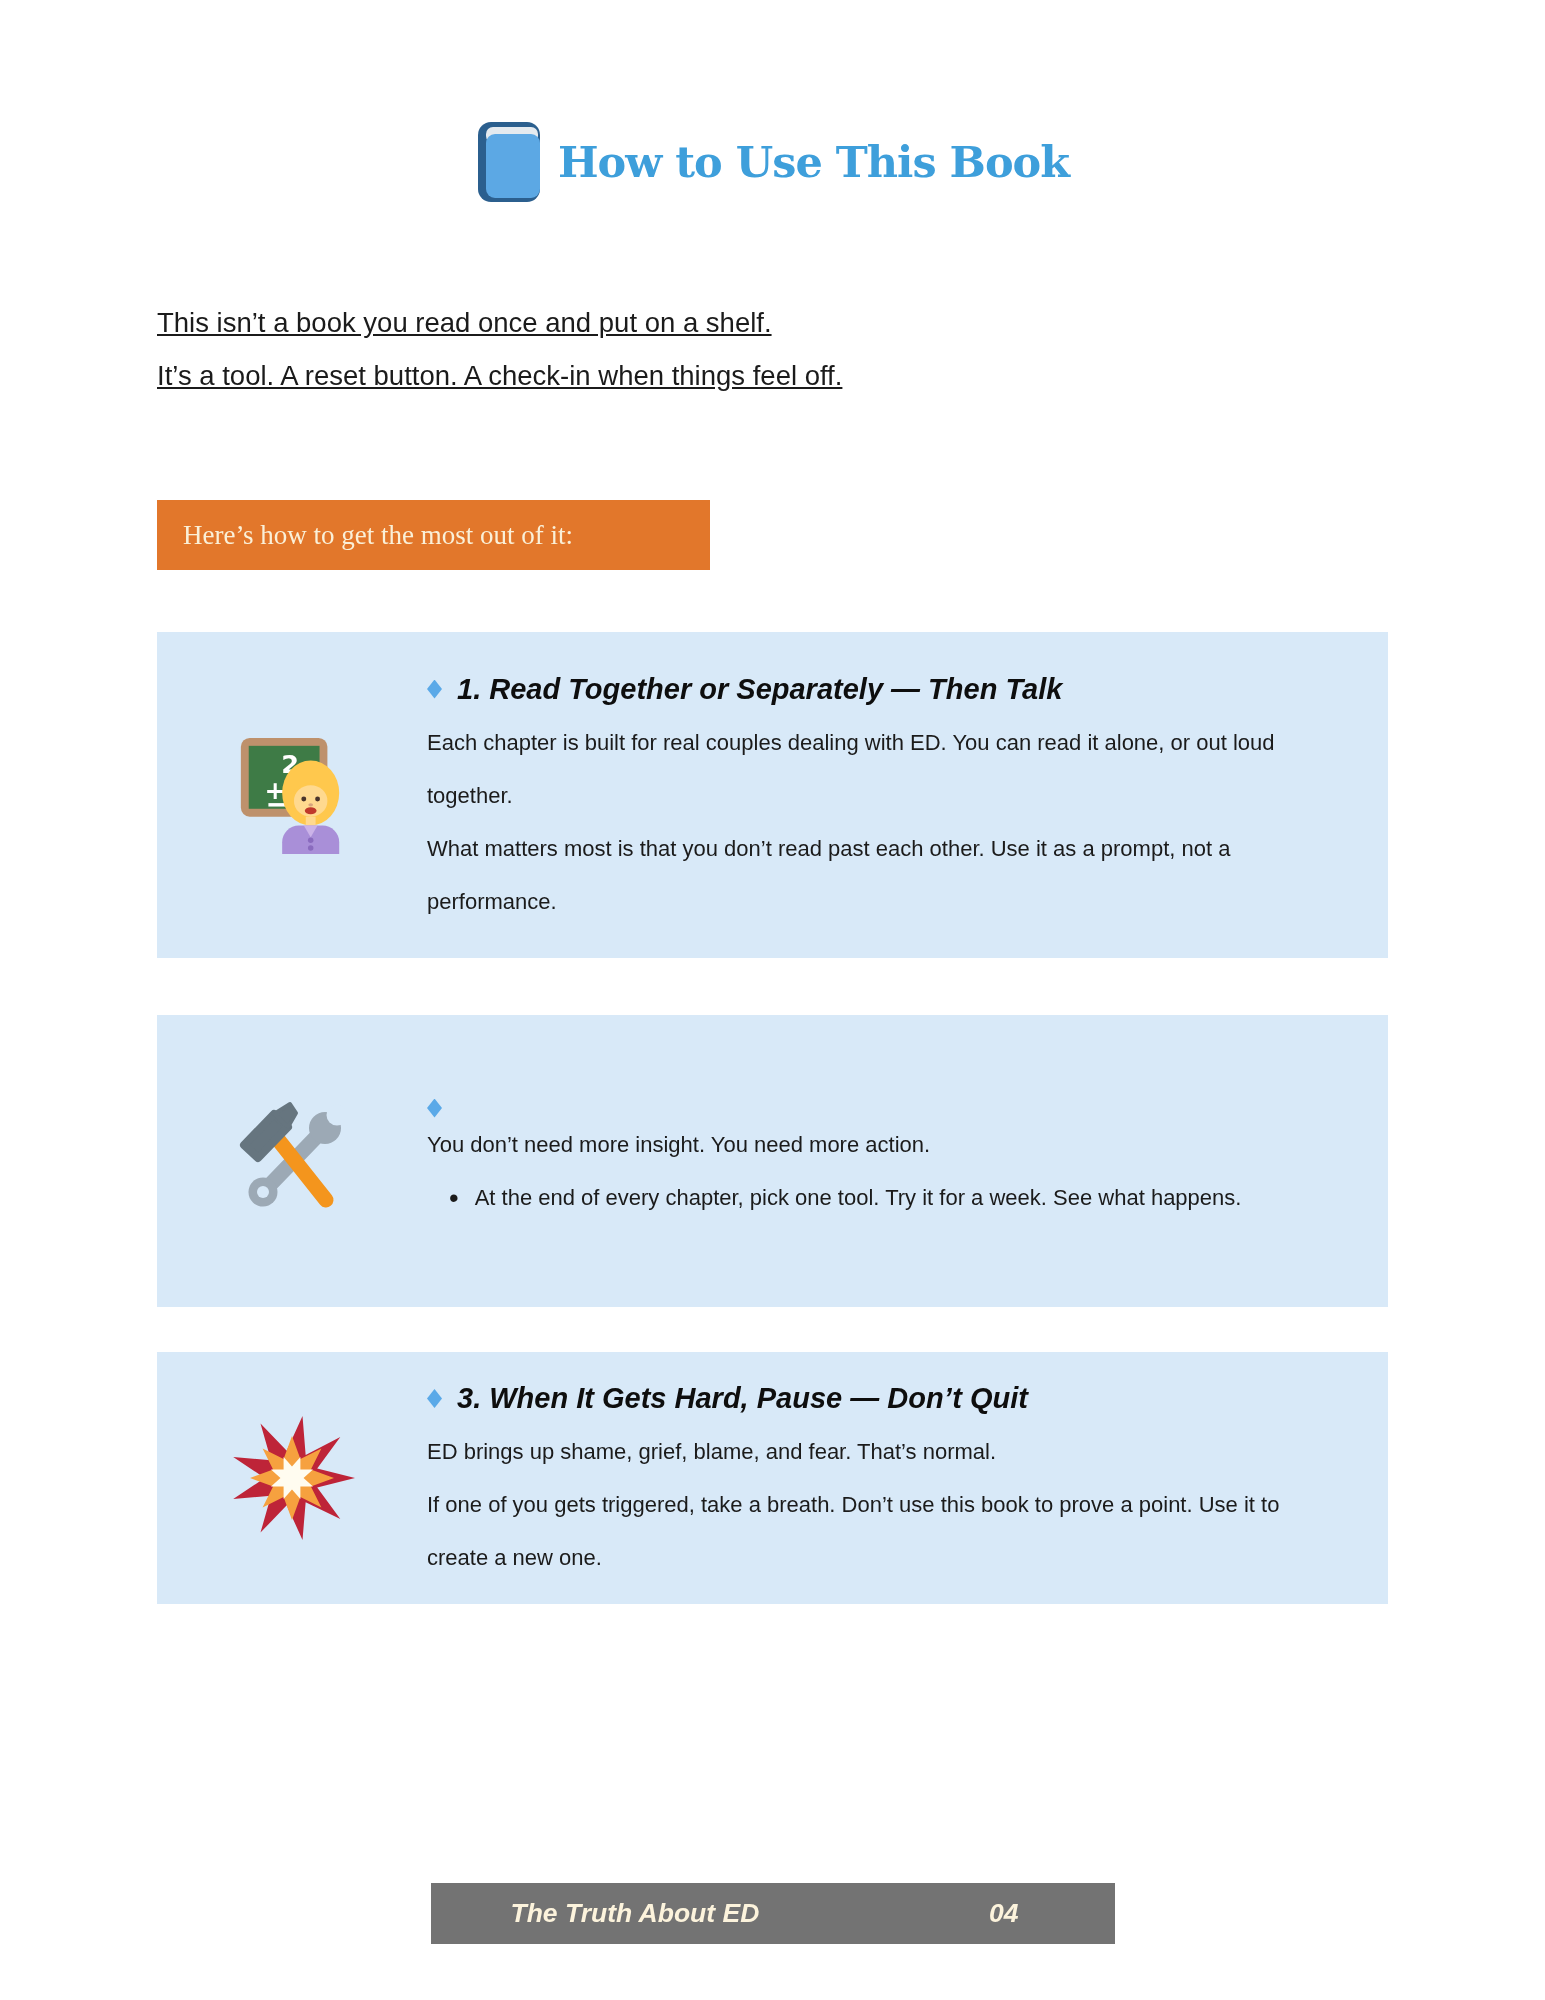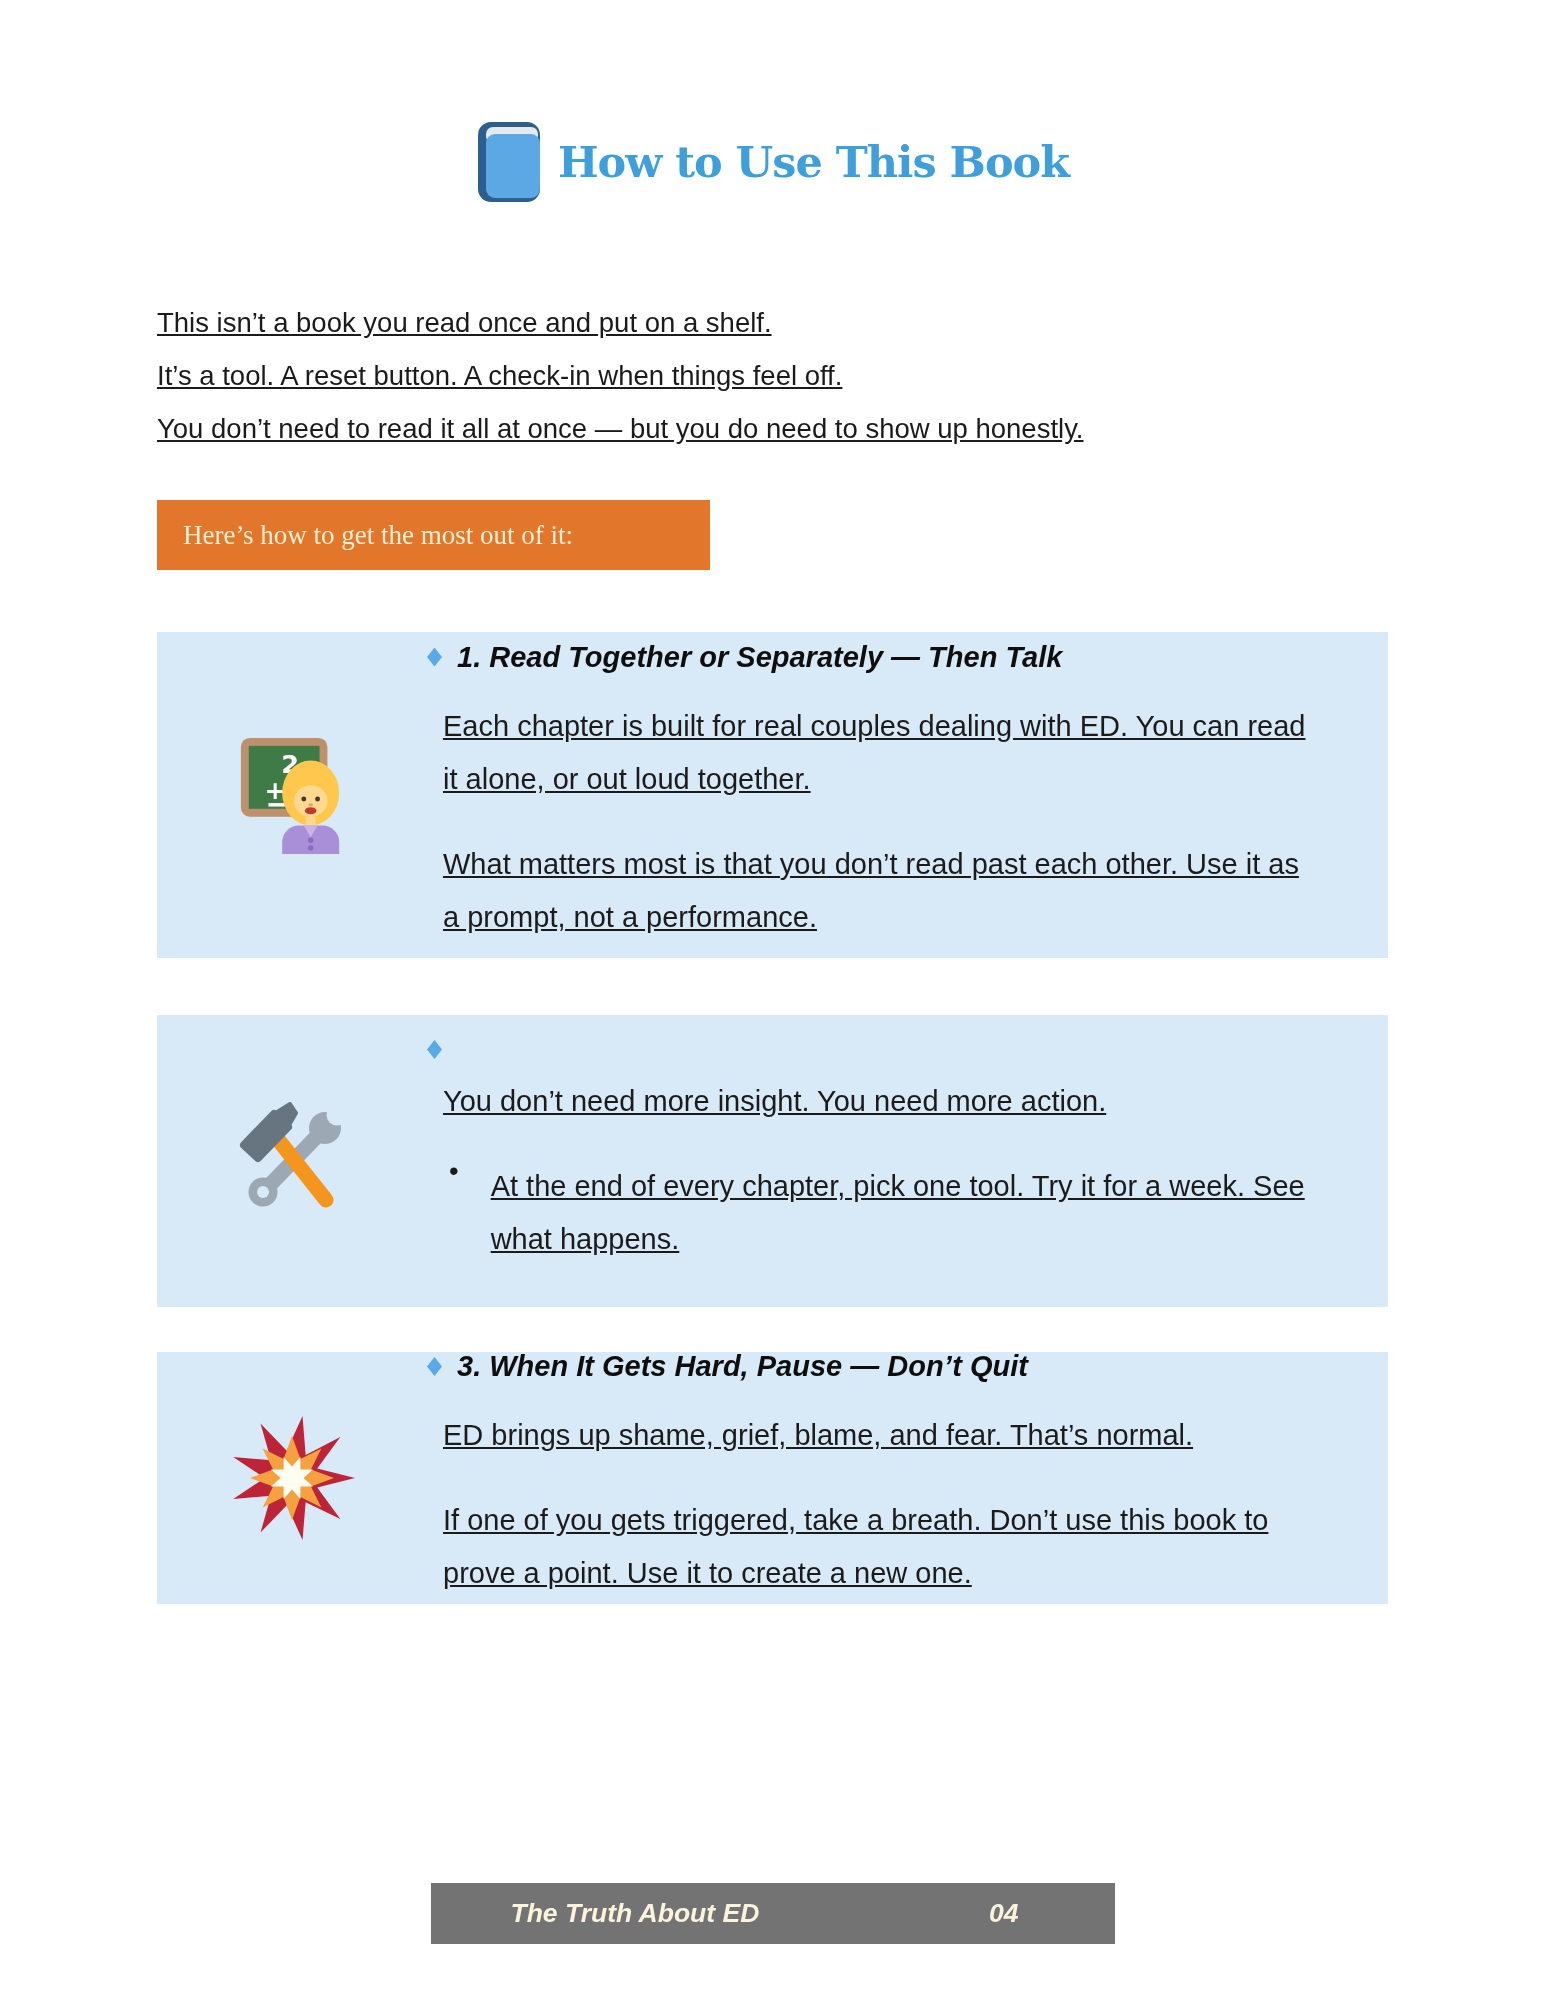--- a/index.html
+++ b/index.html
@@ -75,21 +75,21 @@
     font-size: 29px; font-weight: bold; font-style: italic;
     color: #0e0e0e;
     line-height: 53px;
   }
   .diamond {
     flex: 0 0 auto;
     width: 15px; height: 19px;
     background: #5AA9E8;
     clip-path: polygon(50% 0, 100% 50%, 50% 100%, 0 50%);
   }
-  .card-text p { margin: 16px; font-size: 29px; line-height: 53px; text-decoration: underline; }
+  .card-text p { margin: 0; font-size: 22px; line-height: 53px; }
   .bullet-row { display: flex; gap: 16px; margin-left: 22px; }
   .bullet-dot { font-size: 27.5px; line-height: 53px; }
   .bullet-text { width: 880px; }
 
   
   .footer-bar {
     position: absolute;
     top: 1883px; left: 50%;
     transform: translateX(-50%);
     width: 684px; height: 61px;
@@ -112,21 +112,20 @@
       <rect x="2" y="2" width="62" height="80" rx="13" fill="#2B5F8E"></rect>
       <rect x="10" y="7" width="52" height="16" rx="7" fill="#E4EAEF"></rect>
       <rect x="10" y="14" width="54" height="64" rx="9" fill="#5CA8E4"></rect>
     </svg>
     <div class="page-title">How to Use This Book</div>
   </div>
 
   <div class="intro">
     <p>This isn’t a book you read once and put on a shelf.</p>
     <p>It’s a tool. A reset button. A check-in when things feel off.</p>
-    <p>You don’t need to read it all at once — but you do need to show up honestly.</p>
   </div>
 
   <div class="banner">
     <span>Here’s how to get the most out of it:</span>
   </div>
 
   <div class="card card-1">
     <div class="icon-col">
       <svg class="emoji-icon" width="118" height="118" viewBox="0 0 120 120" aria-hidden="true">
         <rect x="8" y="2" width="88" height="80" rx="9" fill="#BE916C"></rect>

